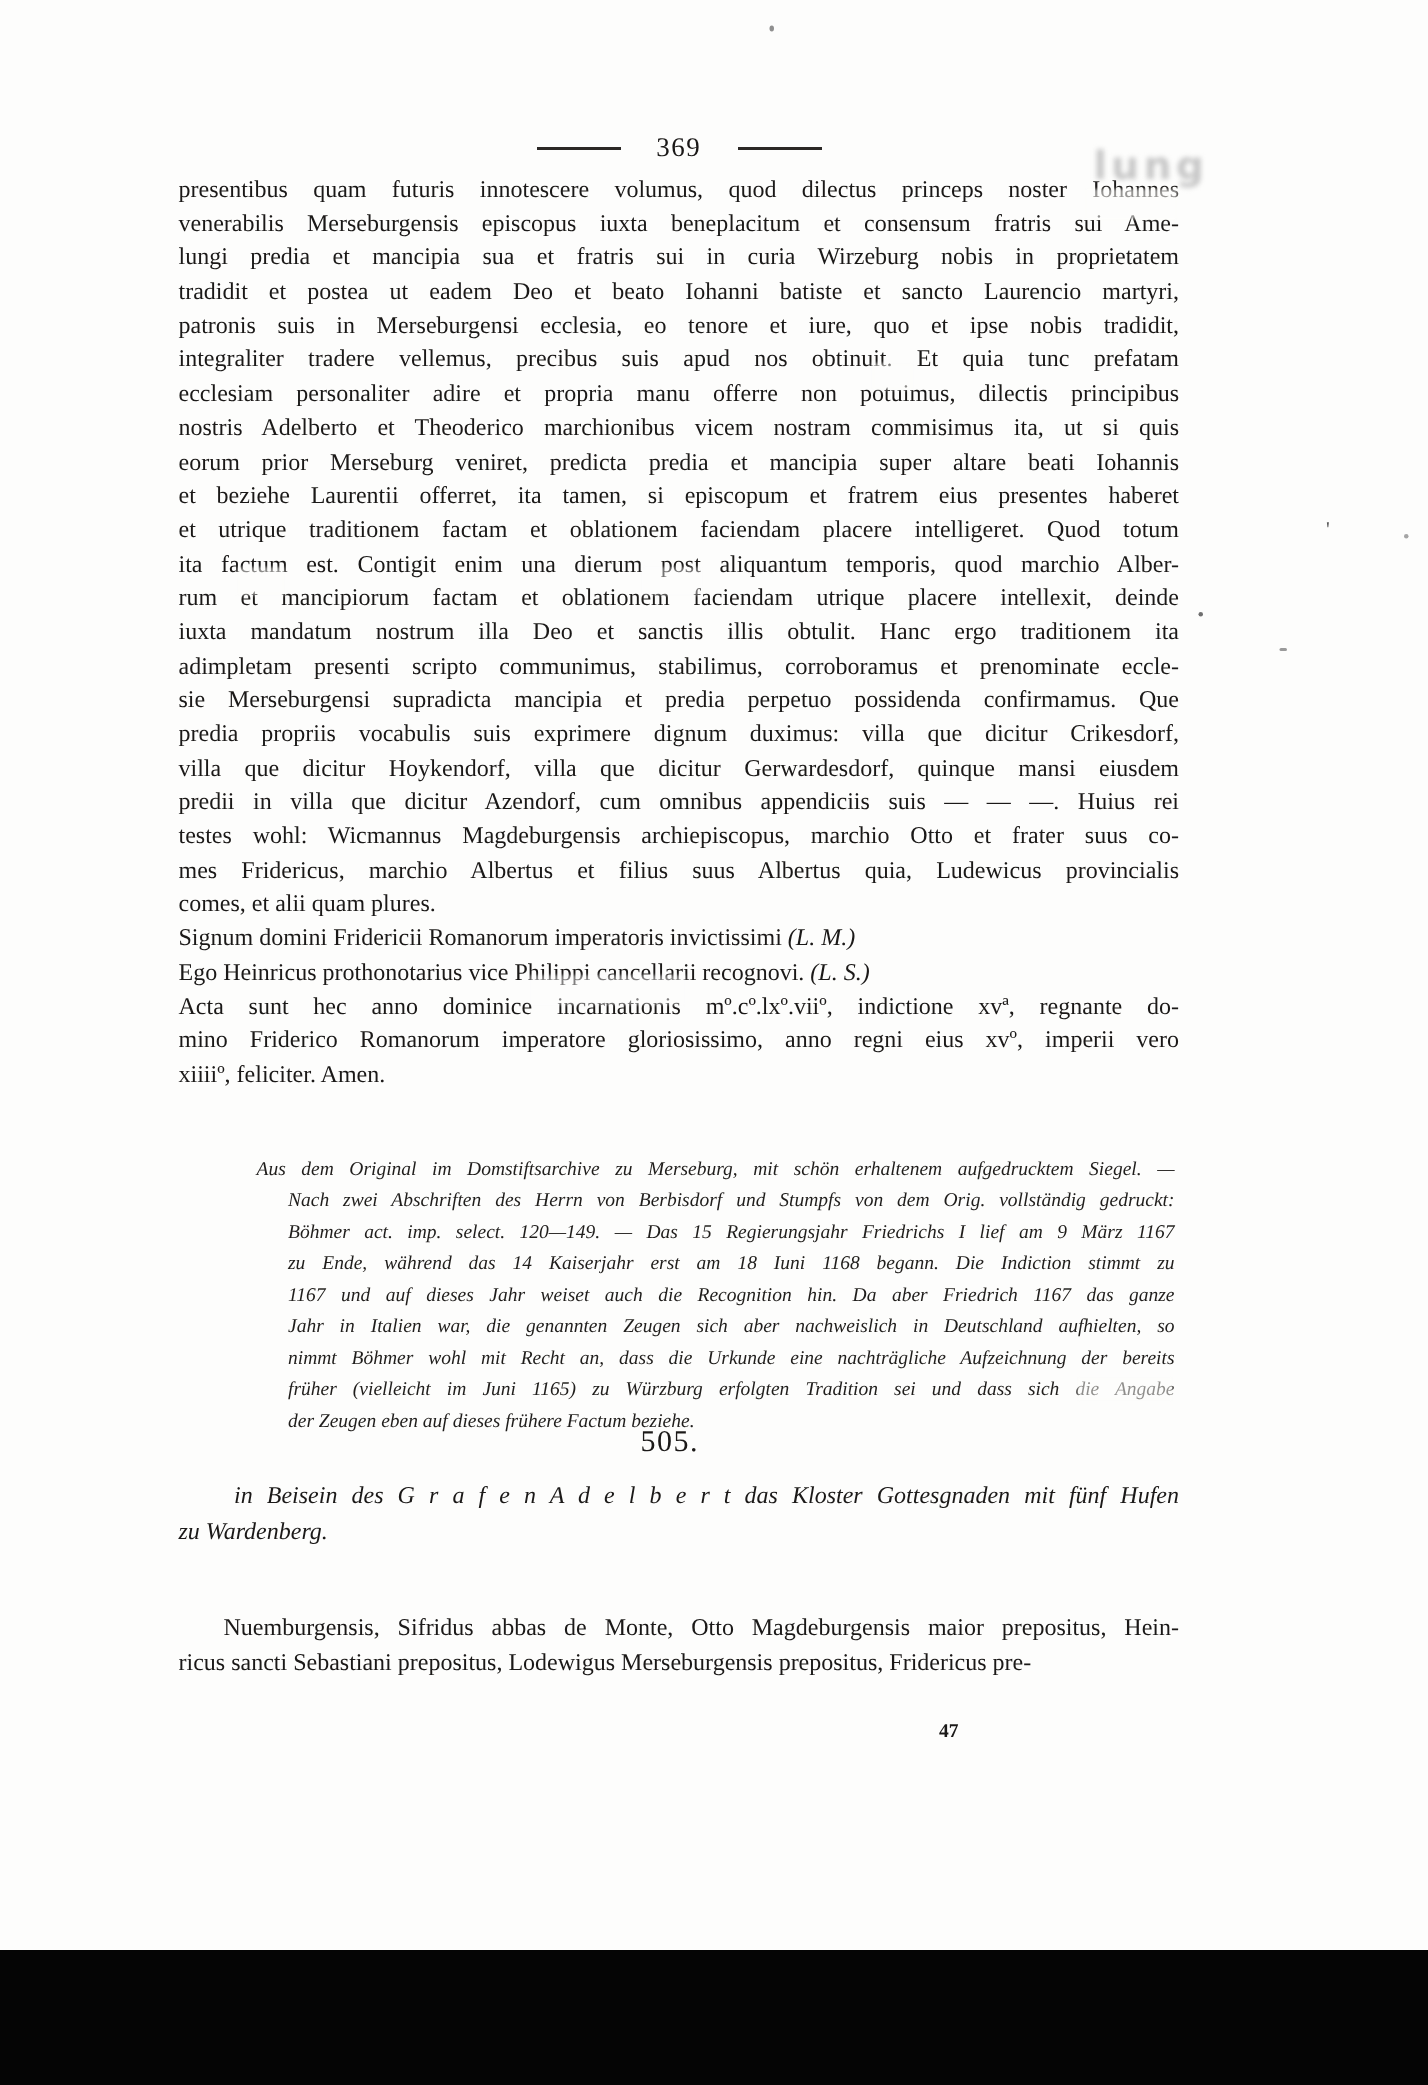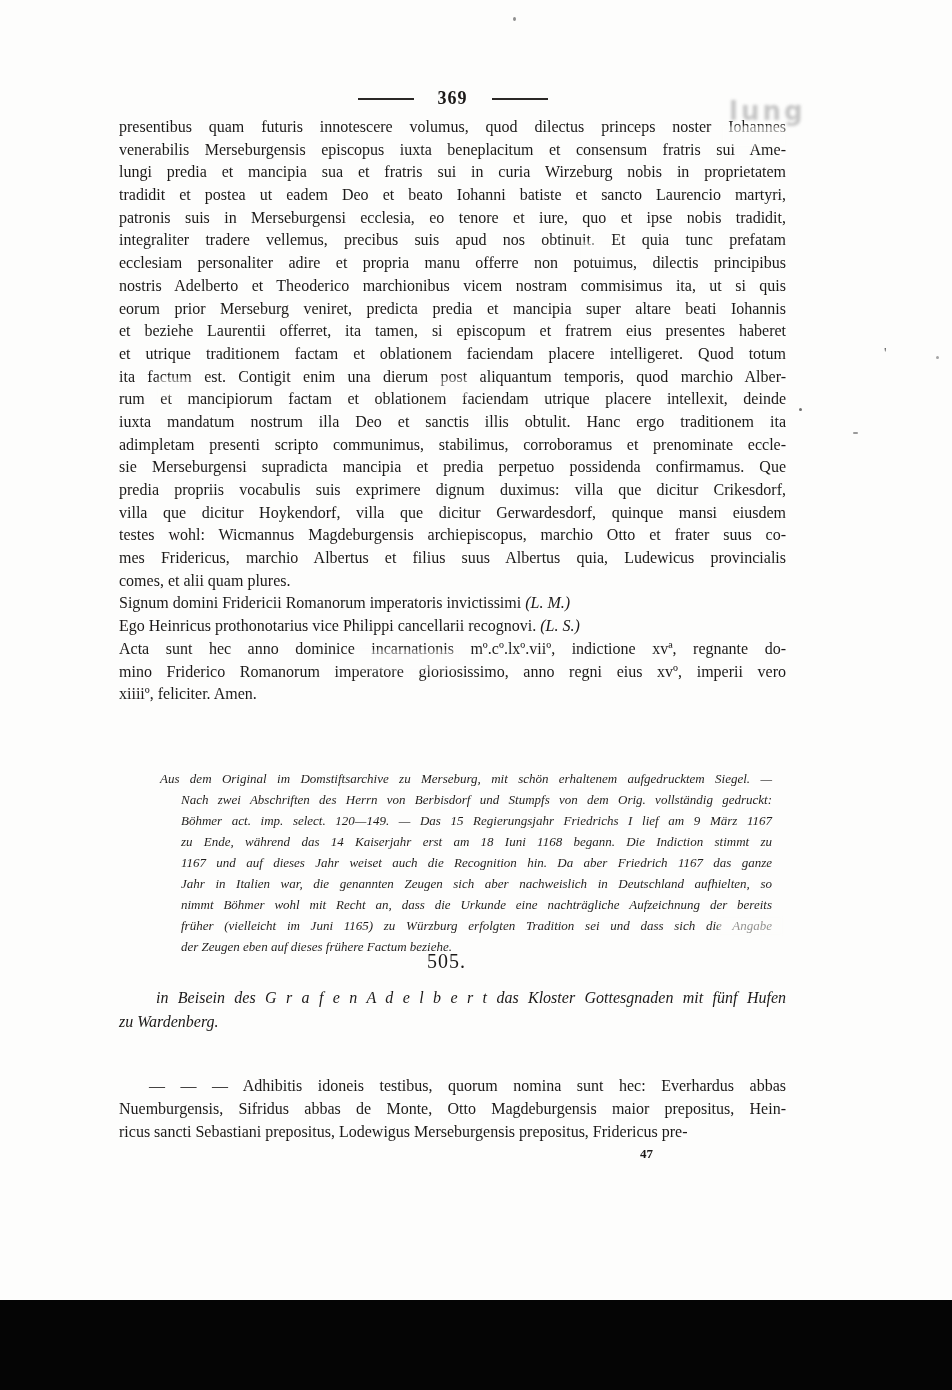--- a/index.html
+++ b/index.html
@@ -7,47 +7,47 @@
     width:952px;height:1390px;position:relative;
     background:#fdfdfc;overflow:hidden;
     font-family:"Liberation Serif",serif;
     color:#1b1918;
   }
   .abs{position:absolute;}
 
   
   .header{left:119px;top:88px;width:667px;text-align:center;white-space:nowrap;}
   .hrule{display:inline-block;width:56px;height:2px;background:#2b2826;vertical-align:4px;margin:0 24px;}
-  .pagenum{font-weight:bold;font-size:18px;letter-spacing:1px;}
+  .pagenum{font-weight:normal;font-size:18px;letter-spacing:1px;}
 
   
   .lines .tline{
     text-align:justify;text-align-last:justify;
     white-space:normal;
   }
   .lines .tline:last-child{text-align-last:left;}
 
   .mainblock{left:119px;top:116px;width:667px;}
   .mainblock .tline{font-size:16px;height:22.7px;line-height:22.7px;}
 
-  .noteblock{left:181px;top:768px;width:591px;font-style:italic;color:#201e1c;}
+  .noteblock{left:192px;top:768px;width:591px;font-style:italic;color:#201e1c;}
   .noteblock .tline{font-size:13px;height:21px;line-height:21px;}
   .noteblock .tline:first-child{margin-left:-21px;}
 
   .sectionnum{left:113px;top:950px;width:667px;text-align:center;font-size:20px;letter-spacing:1px;}
 
   .regest{left:119px;top:986px;width:667px;font-style:italic;}
   .regest .tline{font-size:16px;height:23.8px;line-height:23.8px;}
   .regest .tline:first-child{text-indent:37px;}
 
   .body2{left:119px;top:1074px;width:667px;}
   .body2 .tline{font-size:16px;height:23px;line-height:23px;}
   .body2 .tline:first-child{text-indent:30px;}
 
-  .sigmark{left:626px;top:1146px;font-size:13px;font-weight:bold;margin-left:14px;}
+  .sigmark{left:626px;top:1146px;font-size:13px;font-weight:bold;}
 
   
   .ghost{left:729px;top:96px;font-family:"DejaVu Sans",sans-serif;font-weight:bold;
          font-size:26px;color:#c6c6c6;filter:blur(1.6px);letter-spacing:3px;}
   .speck{background:#8f8f8f;border-radius:50%;}
   .sp1{left:513px;top:17px;width:3px;height:4px;}
   .sp2{left:884px;top:346px;width:auto;height:auto;background:none;color:#5a5a5a;font-size:14px;}
   .sp3{left:936px;top:356px;width:3px;height:3px;background:#a5a5a5;}
   .sp4{left:799px;top:408px;width:3px;height:3px;background:#6f6f6f;}
   .sp5{left:853px;top:432px;width:5px;height:2px;background:#9a9a9a;border-radius:2px;}
@@ -82,20 +82,21 @@
       <div class="tline">eorum prior Merseburg veniret, predicta predia et mancipia super altare beati Iohannis</div>
       <div class="tline">et beziehe Laurentii offerret, ita tamen, si episcopum et fratrem eius presentes haberet</div>
       <div class="tline">et utrique traditionem factam et oblationem faciendam placere intelligeret. Quod totum</div>
       <div class="tline">ita factum est. Contigit enim una dierum post aliquantum temporis, quod marchio Alber-</div>
       <div class="tline">rum et mancipiorum factam et oblationem faciendam utrique placere intellexit, deinde</div>
       <div class="tline">iuxta mandatum nostrum illa Deo et sanctis illis obtulit. Hanc ergo traditionem ita</div>
       <div class="tline">adimpletam presenti scripto communimus, stabilimus, corroboramus et prenominate eccle-</div>
       <div class="tline">sie Merseburgensi supradicta mancipia et predia perpetuo possidenda confirmamus. Que</div>
       <div class="tline">predia propriis vocabulis suis exprimere dignum duximus: villa que dicitur Crikesdorf,</div>
       <div class="tline">villa que dicitur Hoykendorf, villa que dicitur Gerwardesdorf, quinque mansi eiusdem</div>
+      <div class="tline">predii in villa que dicitur Azendorf, cum omnibus appendiciis suis — — —. Huius rei</div>
       <div class="tline">testes wohl: Wicmannus Magdeburgensis archiepiscopus, marchio Otto et frater suus co-</div>
       <div class="tline">mes Fridericus, marchio Albertus et filius suus Albertus quia, Ludewicus provincialis</div>
       <div class="tline">comes, et alii quam plures.</div>
     </div>
   <div class="lines">
       <div class="tline">Signum domini Fridericii Romanorum imperatoris invictissimi <i>(L. M.)</i></div>
     </div>
   <div class="lines">
       <div class="tline">Ego Heinricus prothonotarius vice Philippi cancellarii recognovi. <i>(L. S.)</i></div>
     </div>
@@ -117,21 +118,20 @@
     <div class="tline">früher (vielleicht im Juni 1165) zu Würzburg erfolgten Tradition sei und dass sich die Angabe</div>
     <div class="tline">der Zeugen eben auf dieses frühere Factum beziehe.</div>
   </div>
 
 <div class="abs sectionnum">505.</div>
 <div class="abs regest lines">
     <div class="tline">in Beisein des G r a f e n A d e l b e r t das Kloster Gottesgnaden mit fünf Hufen</div>
     <div class="tline">zu Wardenberg.</div>
   </div>
 <div class="abs body2 lines">
-    <div class="tline">— — — Adhibitis idoneis testibus, quorum nomina sunt hec: Everhardus abbas</div>
     <div class="tline">Nuemburgensis, Sifridus abbas de Monte, Otto Magdeburgensis maior prepositus, Hein-</div>
     <div class="tline">ricus sancti Sebastiani prepositus, Lodewigus Merseburgensis prepositus, Fridericus pre-</div>
   </div>
 
 <div class="abs sigmark">47</div>
 
 <div class="abs ghost">lung</div>
 <div class="abs speck sp1"></div>
 <div class="abs speck sp2">'</div>
 <div class="abs speck sp3"></div>

